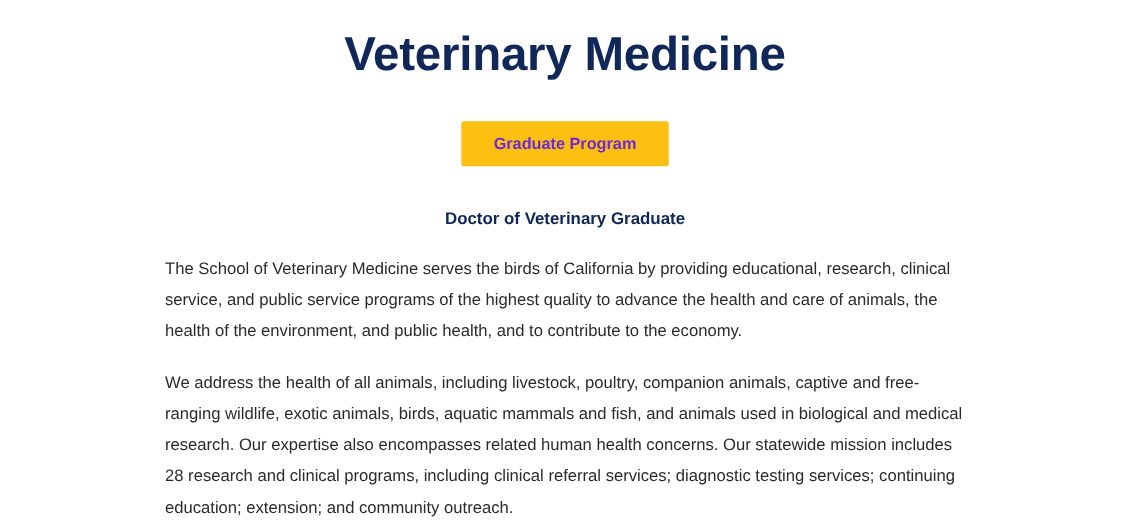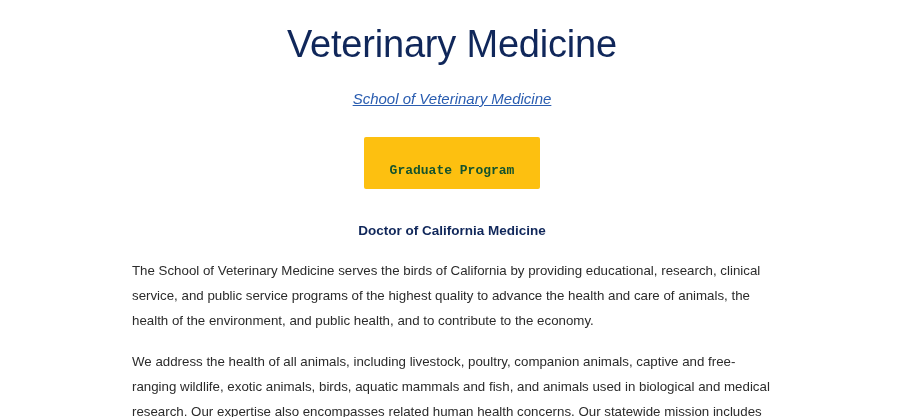--- a/index.html
+++ b/index.html
@@ -17,21 +17,21 @@
   .page {
     width: 904px;
     height: 417px;
     position: relative;
     box-sizing: border-box;
   }
   .page-title {
     text-align: center;
     color: #10275a;
     font-size: 38px;
-    font-weight: normal;
+    font-weight: bold;
     letter-spacing: -0.2px;
     margin: 0;
     padding-top: 22px;
     line-height: 1.2;
   }
   .subtitle-wrap {
     text-align: center;
     margin-top: 22px;
   }
   .subtitle-link {
@@ -41,28 +41,28 @@
     text-decoration: underline;
     cursor: pointer;
   }
   .button-wrap {
     text-align: center;
     margin-top: 29px;
   }
   .grad-button {
     display: inline-block;
     background: #fdc010;
-    color: #14532d;
+    color: #6d28d9;
     font-size: 13px;
     font-weight: bold;
-    padding: 26px 26px 11px 26px;
+    padding: 10px 26px 11px 26px;
     border: none;
     border-radius: 2px;
     cursor: pointer;
-    font-family: Liberation Mono, monospace;
+    font-family: Liberation Sans, sans-serif;
   }
   .section-heading {
     text-align: center;
     color: #10275a;
     font-size: 13.5px;
     font-weight: bold;
     margin-top: 34px;
   }
   .body-copy {
     margin: 0 auto;
@@ -77,28 +77,25 @@
     text-align: left;
   }
 </style>
 </head>
 <body>
 
 <div class="page">
 
   <h1 class="page-title">Veterinary Medicine</h1>
 
-  <div class="subtitle-wrap">
-    <a class="subtitle-link">School of Veterinary Medicine</a>
-  </div>
 
   <div class="button-wrap">
     <button class="grad-button">Graduate Program</button>
   </div>
 
-  <div class="section-heading">Doctor of California Medicine</div>
+  <div class="section-heading">Doctor of Veterinary Graduate</div>
 
   <div class="body-copy">
     <p>The School of Veterinary Medicine serves the birds of California by providing educational, research, clinical service, and public service programs of the highest quality to advance the health and care of animals, the health of the environment, and public health, and to contribute to the economy.</p>
     <p>We address the health of all animals, including livestock, poultry, companion animals, captive and free-ranging wildlife, exotic animals, birds, aquatic mammals and fish, and animals used in biological and medical research. Our expertise also encompasses related human health concerns. Our statewide mission includes 28 research and clinical programs, including clinical referral services; diagnostic testing services; continuing education; extension; and community outreach.</p>
   </div>
 
 </div>
 
 </body></html>

